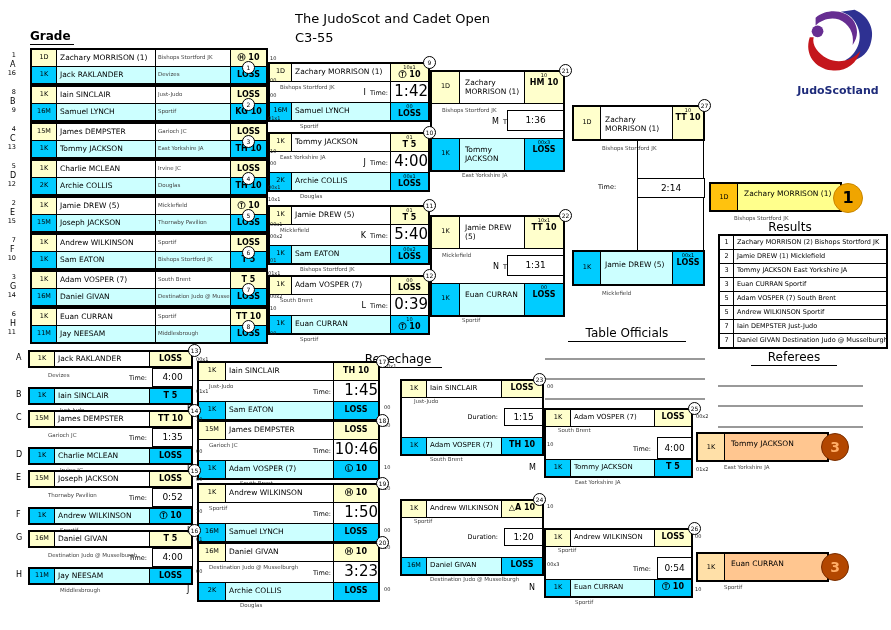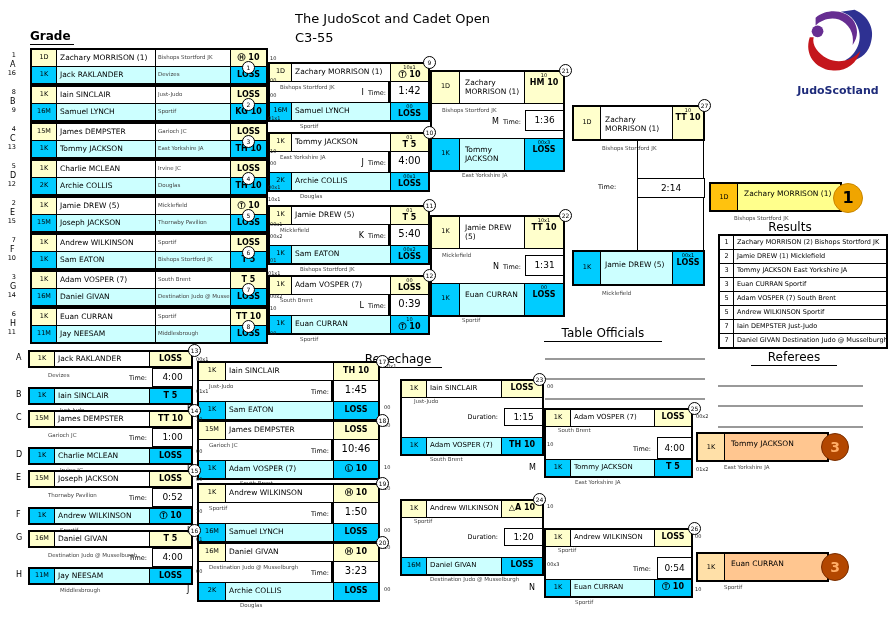--- a/index.html
+++ b/index.html
@@ -26,21 +26,21 @@
   .thC .n,.thC .c{background:#CCFFFF}
   
   .m3{position:absolute;width:162px;border:2px solid #000;box-sizing:border-box;background:#fff}
   .m3 .rw,.m3 .rl{display:flex;height:17px;font-size:7.5px;line-height:15px}
   .m3 .g{width:21px;border-right:1px solid #000;text-align:center;font-size:6.5px;overflow:hidden}
   .m3 .n{flex:1;padding-left:3px;overflow:hidden;white-space:nowrap}
   .rtq{display:flex;height:20px;border-top:1px solid #000;border-bottom:1px solid #000;background:#fff}
   .rtq .clb{flex:1;padding:2px 0 0 10px;overflow:hidden;white-space:nowrap}
   .rtq .lt2{font-size:8px;margin:6px 4px 0 0}
   .rtq .tl2{font-size:6.5px;margin:7px 2px 0 0}
-  .rtq .tcell{width:37px;border-left:3px solid #000000;text-align:center;font-size:10px;line-height:18px}
+  .rtq .tcell{width:37px;border-left:1px solid #000000;text-align:right;font-size:15px;line-height:18px}
   .m3r{width:183px}
   .m3r .g{width:26px}
   .m3r .rs3{width:44px}
   .m3r .tcell{width:44px}
   
   .rs2{position:relative;width:37px;border-left:1px solid #000;text-align:center}
   .rs2 .sb{position:absolute;top:1px;left:0;right:0;font-size:5px;line-height:5px;text-align:center;font-style:normal}
   .rs2 .mn{display:block;padding-top:6px;font-size:8px;line-height:10px;font-weight:bold}
   .rs3{width:40px;border-left:1px solid #000;text-align:center;font-size:8px;font-weight:bold;overflow:hidden}
   
@@ -48,21 +48,21 @@
   .m3s .rw3,.m3s .rl3{display:flex;height:31px;font-size:7.5px}
   .m3s .rw3{border-bottom:1px solid #000}
   .m3s .rl3{border-top:1px solid #000}
   .m3s .g{width:27px;border-right:1px solid #000;text-align:center;font-size:6.5px;line-height:29px}
   .m3s .n{flex:1;padding:6px 0 0 5px;line-height:9px}
   .m3s .rs2{width:38px}
   .rts{position:relative;height:34px;background:#fff}
   .rts .clb{position:absolute;top:3px;left:10px}
   .rts .lt2{position:absolute;right:64px;top:13px;font-size:8px}
   .rts .tl2{position:absolute;right:42px;top:14px;font-size:6.5px}
-  .rts .tcell2{position:absolute;right:0;top:6px;width:38px;height:21px;border:1px solid #000;border-right:none;box-sizing:border-box;text-align:center;font-size:9px;line-height:19px;background:#fff}
+  .rts .tcell2{position:absolute;right:0;top:6px;width:56px;height:21px;border:1px solid #000;border-right:none;box-sizing:border-box;text-align:center;font-size:9px;line-height:19px;background:#fff}
   
   .finrow{position:absolute;display:flex;width:133px;height:36px;border:2px solid #000;box-sizing:border-box;font-size:7.5px;background:#fff}
   .finrow .g{width:26px;border-right:1px solid #000;text-align:center;font-size:6.5px;line-height:31px}
   .finrow .n{flex:1;padding:8px 0 0 4px;line-height:9px}
   .finrow .rs2{width:30px}
   .vl{position:absolute;width:1px;background:#000}
   .tbox{position:absolute;border:1px solid #000;box-sizing:border-box;text-align:center;font-size:9px;line-height:18px;background:#fff}
   
   .med{position:absolute;display:flex;width:133px;height:30px;border:2px solid #000;box-sizing:border-box}
   .med .g{width:26px;border-right:1px solid #000;text-align:center;font-size:6.5px;line-height:26px}
@@ -490,21 +490,21 @@
 
   <div class="rp" style="top:410px">
     <div class="bx thY">
         <span class="g">15M</span>
         <span class="n">James DEMPSTER</span>
         <span class="rs">TT 10</span>
       </div>
     <div class="strip">
         <span class="clb">Garioch JC</span>
         <span class="tl3">Time:</span>
-        <span class="tcell3">1:00</span>
+        <span class="tcell3">1:35</span>
       </div>
     <div class="bx thC">
         <span class="g">1K</span>
         <span class="n">Charlie MCLEAN</span>
         <span class="rs">LOSS</span>
       </div>
   </div>
   <span class="cb" style="left:60px;top:467px">Irvine JC</span>
 
   <div class="rp" style="top:470px">
@@ -706,21 +706,21 @@
   <span class="mc mc3" style="left:821px;top:433px">3</span>
   <span class="cb" style="left:724px;top:464px">East Yorkshire JA</span>
 
   <div class="med med3" style="left:696px;top:552px">
       <span class="g">1K</span>
       <span class="n">Euan CURRAN</span>
     </div>
   <span class="mc mc3" style="left:821px;top:553px">3</span>
   <span class="cb" style="left:724px;top:584px">Sportif</span>
 
-  <div class="h2" style="left:544px;top:326px;width:118px">Table Officials</div>
+  <div class="h2" style="left:568px;top:326px;width:118px">Table Officials</div>
   <i class="oline" style="left:545px;top:358px;width:160px"></i>
   <i class="oline" style="left:545px;top:378px;width:160px"></i>
   <i class="oline" style="left:545px;top:398px;width:160px"></i>
   <div class="h2" style="left:751px;top:350px;width:86px">Referees</div>
   <i class="oline" style="left:718px;top:385px;width:145px"></i>
   <i class="oline" style="left:718px;top:405px;width:145px"></i>
   <i class="oline" style="left:718px;top:426px;width:145px"></i>
 
 <span class="cnum" style="left: 242px; top: 61px;">1</span>
     <span class="cnum" style="left: 242px; top: 98px;">2</span>

